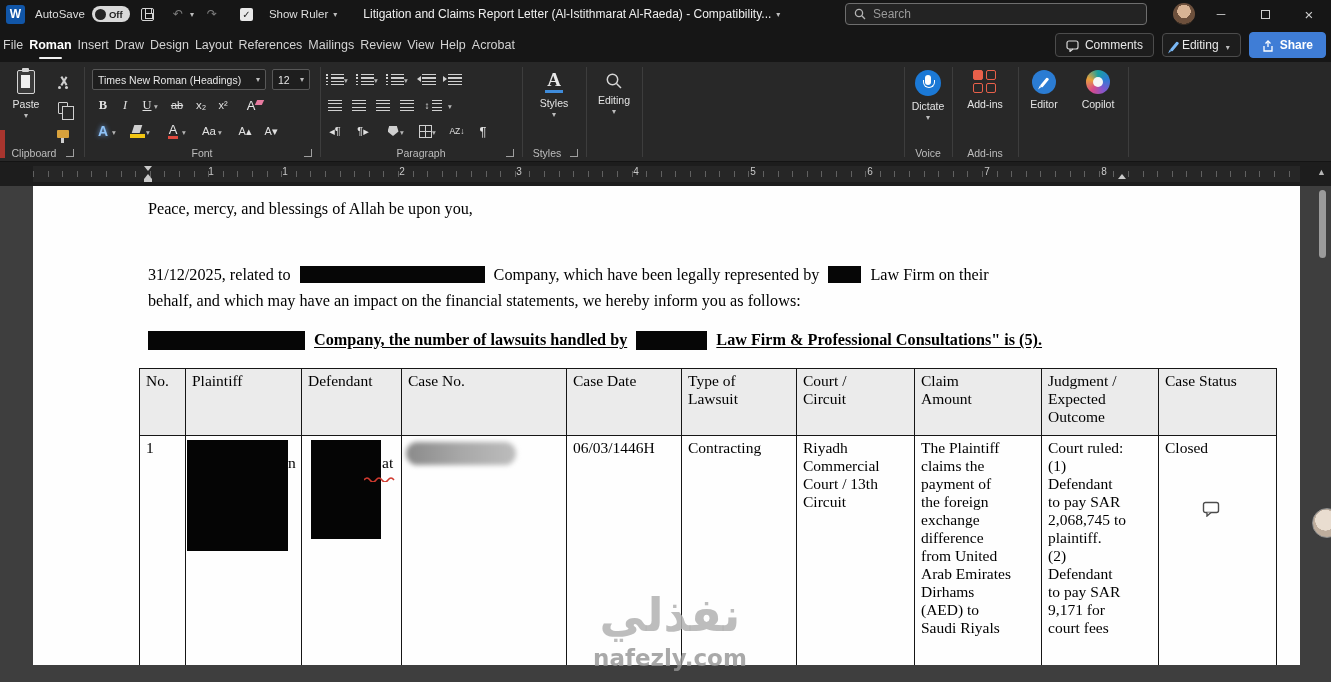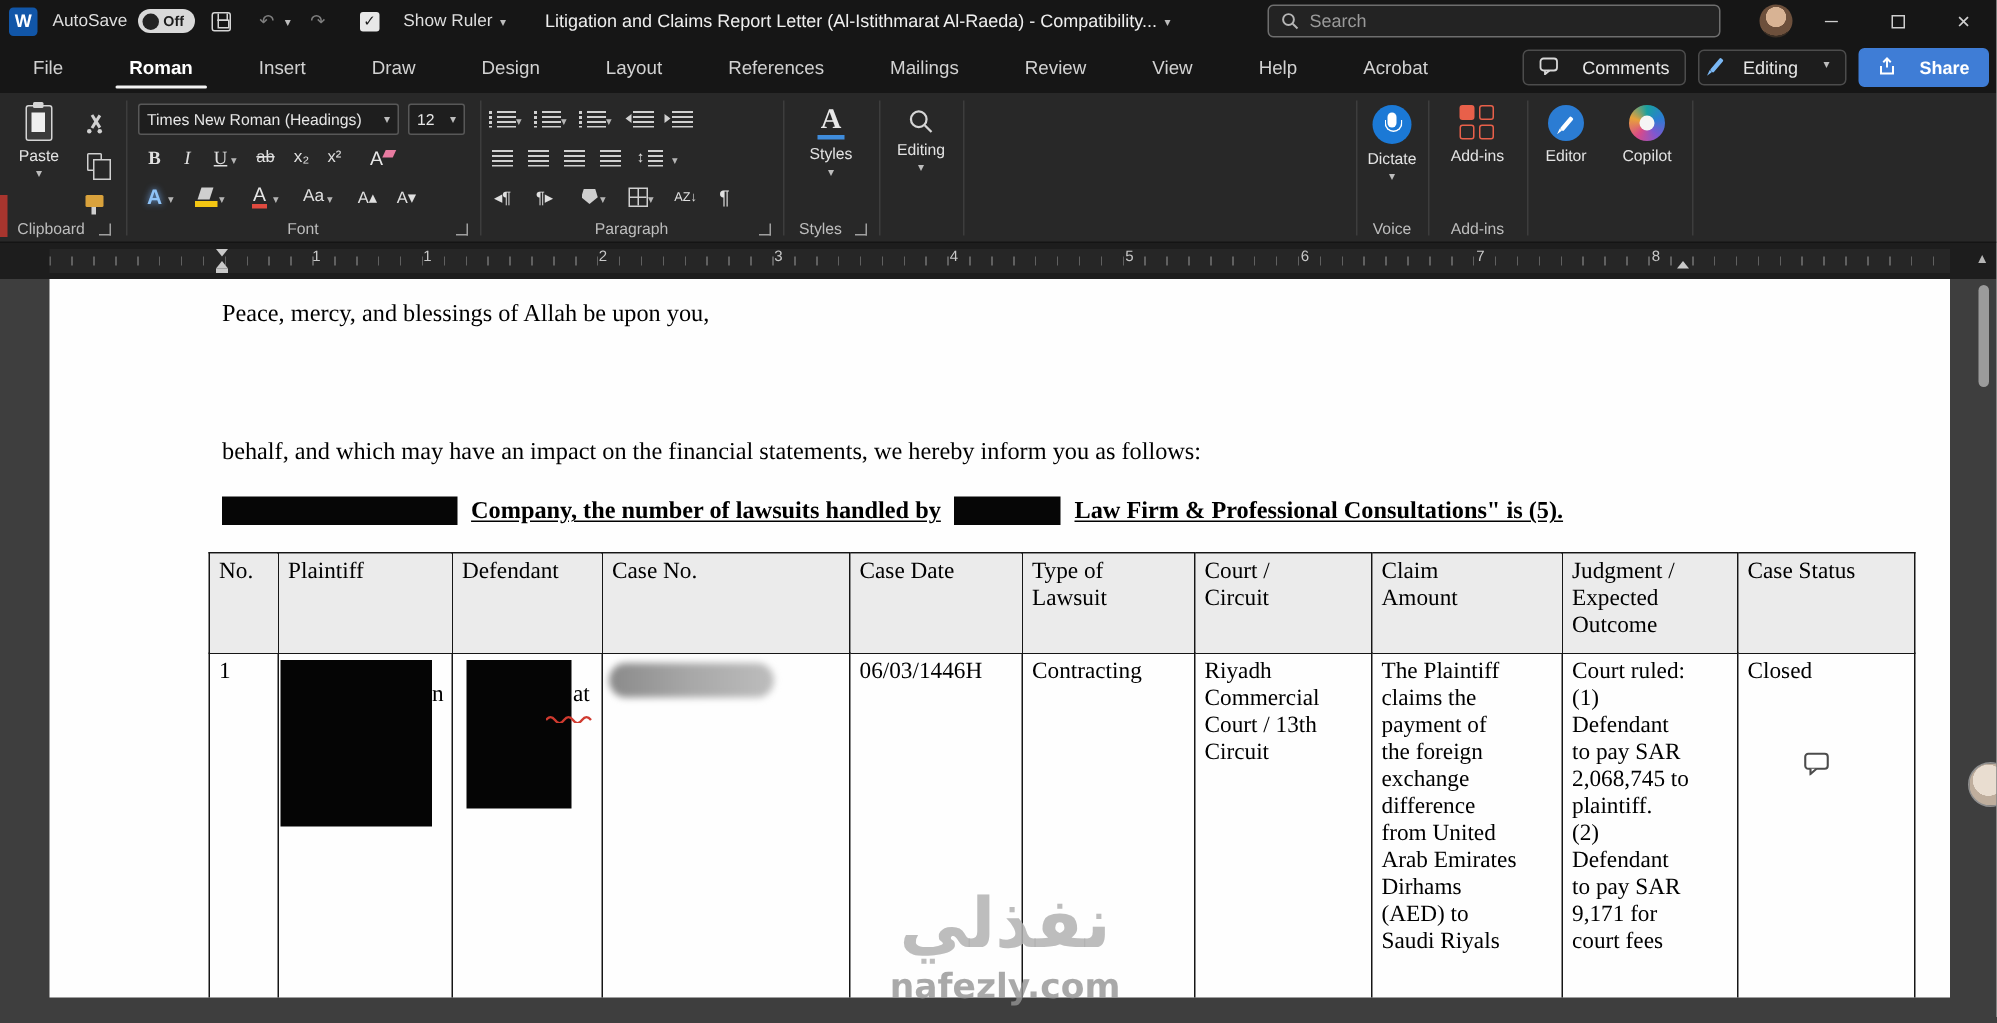--- a/index.html
+++ b/index.html
@@ -24,25 +24,25 @@
 #search-box{position:absolute;left:845px;top:3px;width:302px;height:22px;border:1px solid #6e6e6e;border-radius:4px;display:flex;align-items:center;background:#232323}
 #search-box svg{margin-left:8px;flex:none}
 #search-input{background:transparent;border:none;outline:none;color:#cfcfcf;font-size:12px;margin-left:7px;width:240px;font-family:"Liberation Sans",sans-serif}
 #search-input::placeholder{color:#9a9a9a}
 #avatar{position:absolute;left:1173px;top:3px;width:22px;height:22px;border-radius:50%;background:radial-gradient(circle at 50% 38%,#d8b394 0 38%,#6d503c 39% 70%,#3a2e24 71%)}
 .winbtn{position:absolute;top:0;width:44px;height:28px;display:flex;align-items:center;justify-content:center;color:#cfcfcf;font-size:12px;cursor:pointer}
 .maxsq{width:9px;height:9px;border:1px solid #cfcfcf}
 
 
 #menubar{position:absolute;top:28px;left:0;width:1331px;height:34px;background:#161616;display:flex;align-items:center;z-index:29}
-.mtab{padding:0 22px;height:34px;display:flex;align-items:center;color:#d2d2d2;font-size:12.5px;position:relative;cursor:pointer;white-space:nowrap}
+.mtab{padding:0 3px;height:34px;display:flex;align-items:center;color:#d2d2d2;font-size:12.5px;position:relative;cursor:pointer;white-space:nowrap}
 .mtab.active{color:#fff;font-weight:700}
 .mtab.active::after{content:"";position:absolute;left:13px;right:13px;bottom:3px;height:2px;background:#f2f2f2;border-radius:1px}
 #mb-right{position:absolute;right:0;top:28px;height:34px;display:flex;align-items:center;gap:8px;padding-right:5px;z-index:31}
-.mb-btn{display:flex;align-items:flex-start;gap:16px;border:1px solid #4c4c4c;border-radius:4px;color:#e8e8e8;font-size:12px;padding:4px 10px;background:#1d1d1d;cursor:pointer;white-space:nowrap}
+.mb-btn{display:flex;align-items:flex-end;gap:6px;border:1px solid #4c4c4c;border-radius:4px;color:#e8e8e8;font-size:12px;padding:4px 10px;background:#1d1d1d;cursor:pointer;white-space:nowrap}
 #share-btn{background:#3f7dd6;border:1px solid #3f7dd6;color:#fff;font-weight:600;padding:5px 12px}
 .pencil{width:3px;height:11px;background:#7ab8f5;transform:rotate(40deg);border-radius:1px;position:relative}
 .pencil::after{content:"";position:absolute;left:0;bottom:-4px;border-left:1.5px solid transparent;border-right:1.5px solid transparent;border-top:4px solid #7ab8f5}
 
 
 #ribbon{position:absolute;top:62px;left:0;width:1331px;height:100px;background:#282828;z-index:28;border-bottom:1px solid #141414}
 .rdiv{position:absolute;top:5px;width:1px;height:90px;background:#3d3d3d}
 .rgroup{position:absolute;top:0;height:100px}
 .glabel{position:absolute;bottom:3px;left:0;right:0;text-align:center;color:#bdbdbd;font-size:10.5px;white-space:nowrap}
 .launcher{position:absolute;width:8px;height:8px;border-right:1.4px solid #9f9f9f;border-bottom:1.4px solid #9f9f9f;bottom:5px;cursor:pointer}
@@ -402,20 +402,27 @@
   <span class="m-h"></span>
   <span class="m-box"></span>
   <span class="m-r"></span>
   <span id="scrollup">▲</span>
 </div>
 
 <div id="canvas">
   <div id="page">
     <div class="docline" style="left:115px;top:14px">Peace, mercy, and blessings of Allah be upon you,</div>
 
+    <div class="docline" style="left:115px;top:80px">
+      <span>31/12/2025, related to</span>
+      <span class="redact" style="width:185px;margin:0 5px"></span>
+      <span>Company, which have been legally represented by</span>
+      <span class="redact" style="width:33px;margin:0 5px"></span>
+      <span>Law Firm on their</span>
+    </div>
     <div class="docline" style="left:115px;top:106px">behalf, and which may have an impact on the financial statements, we hereby inform you as follows:</div>
 
     <div class="docline" style="left:115px;top:145px;font-weight:700">
       <span class="redact" style="width:157px;height:19px;vertical-align:-5px"></span>
       <span class="u" style="margin:16px 5px">Company, the number of lawsuits handled by</span>
       <span class="redact" style="width:71px;height:19px;vertical-align:-5px"></span>
       <span class="u" style="margin-left:5px">Law Firm &amp; Professional Consultations" is (5).</span>
     </div>
 
     <table class="doc-table">

